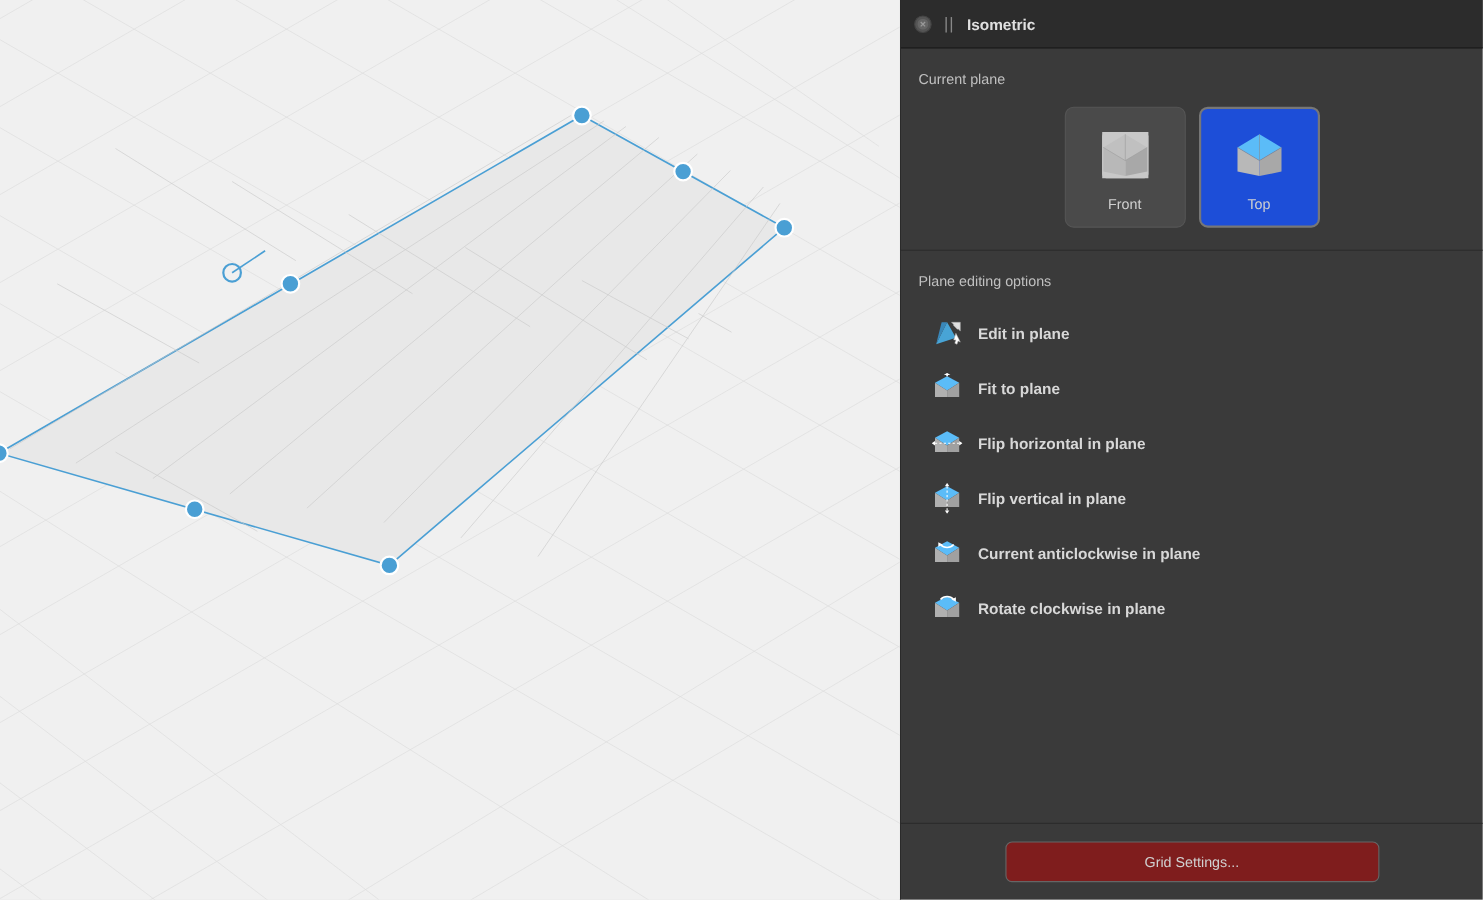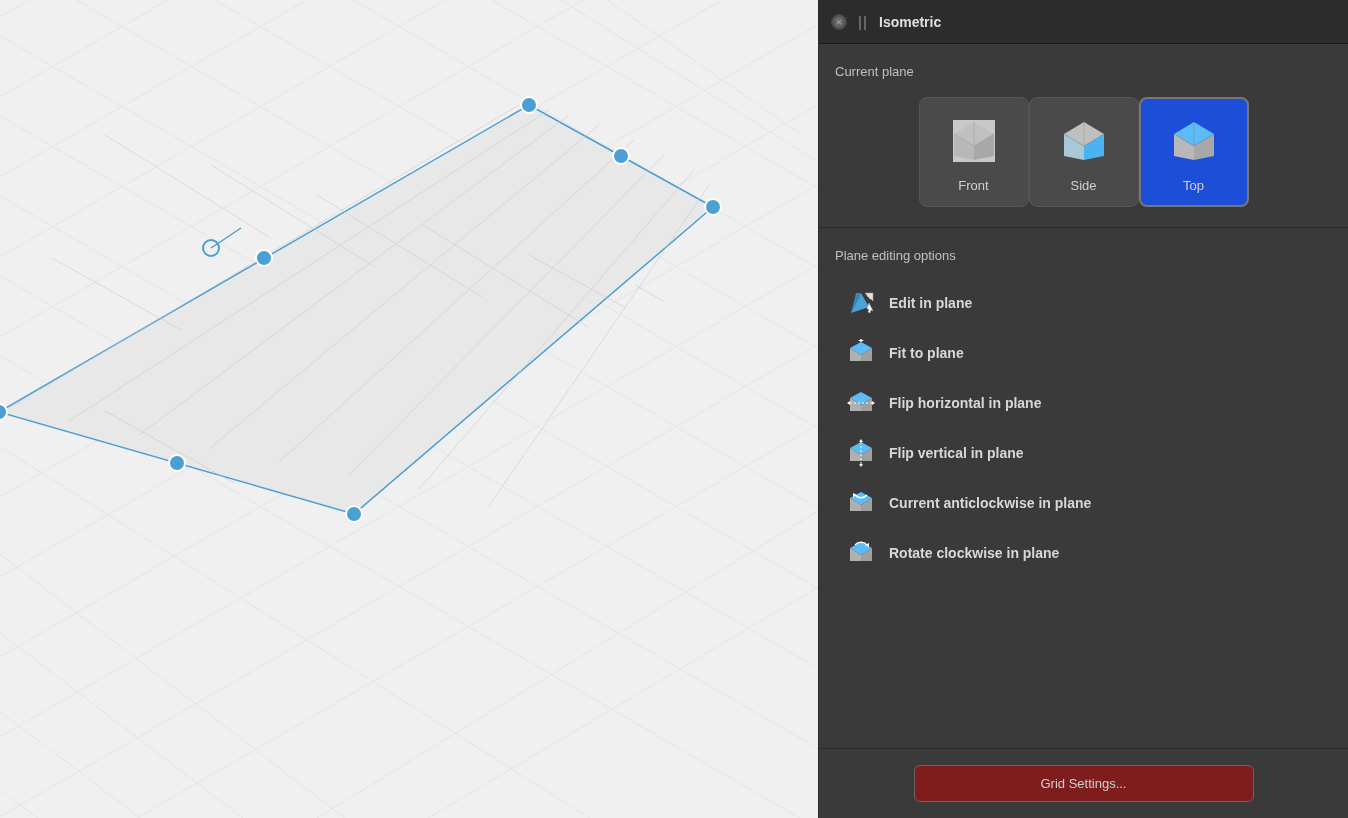--- a/index.html
+++ b/index.html
@@ -85,20 +85,21 @@
       color: #c0c0c0;
       font-size: 13px;
       text-align: left;
       margin-bottom: 18px;
     }
 
     
     .plane-buttons {
       display: flex;
       justify-content: center;
+      gap: 12px;
     }
 
     .plane-btn {
       width: 110px;
       height: 110px;
       background: #4a4a4a;
       border: 1px solid #555;
       border-radius: 8px;
       display: flex;
       flex-direction: column;
@@ -311,32 +312,20 @@
           <polygon points="29,10 49,22 29,34 9,22" fill="#c0c0c0"></polygon>
           <polygon points="29,34 49,22 49,44 29,48" fill="#a8a8a8"></polygon>
           <polygon points="29,34 9,22 9,44 29,48" fill="#b8b8b8"></polygon>
           <line x1="29" y1="10" x2="29" y2="34" stroke="#999" stroke-width="0.5"></line>
           <line x1="29" y1="34" x2="49" y2="22" stroke="#999" stroke-width="0.5"></line>
           <line x1="29" y1="34" x2="9" y2="22" stroke="#999" stroke-width="0.5"></line>
         </svg>
         <span class="plane-label">Front</span>
       </div>
 
-      <div class="plane-btn">
-        <svg class="plane-icon" viewBox="0 0 58 58">
-
-          <polygon points="29,10 49,22 29,34 9,22" fill="#c0c0c0"></polygon>
-          <polygon points="29,34 49,22 49,44 29,48" fill="#4ab3f0"></polygon>
-          <polygon points="29,34 9,22 9,44 29,48" fill="#a8c8d8"></polygon>
-          <line x1="29" y1="10" x2="29" y2="34" stroke="#999" stroke-width="0.5"></line>
-          <line x1="29" y1="34" x2="49" y2="22" stroke="#999" stroke-width="0.5"></line>
-          <line x1="29" y1="34" x2="9" y2="22" stroke="#999" stroke-width="0.5"></line>
-        </svg>
-        <span class="plane-label">Side</span>
-      </div>
 
       <div class="plane-btn active">
         <svg class="plane-icon" viewBox="0 0 58 58">
 
           <polygon points="29,10 49,22 29,34 9,22" fill="#5bbcf8"></polygon>
           <polygon points="29,34 49,22 49,44 29,48" fill="#a8a8a8"></polygon>
           <polygon points="29,34 9,22 9,44 29,48" fill="#b8b8b8"></polygon>
           <line x1="29" y1="10" x2="29" y2="34" stroke="#888" stroke-width="0.5"></line>
           <line x1="29" y1="34" x2="49" y2="22" stroke="#888" stroke-width="0.5"></line>
           <line x1="29" y1="34" x2="9" y2="22" stroke="#888" stroke-width="0.5"></line>

